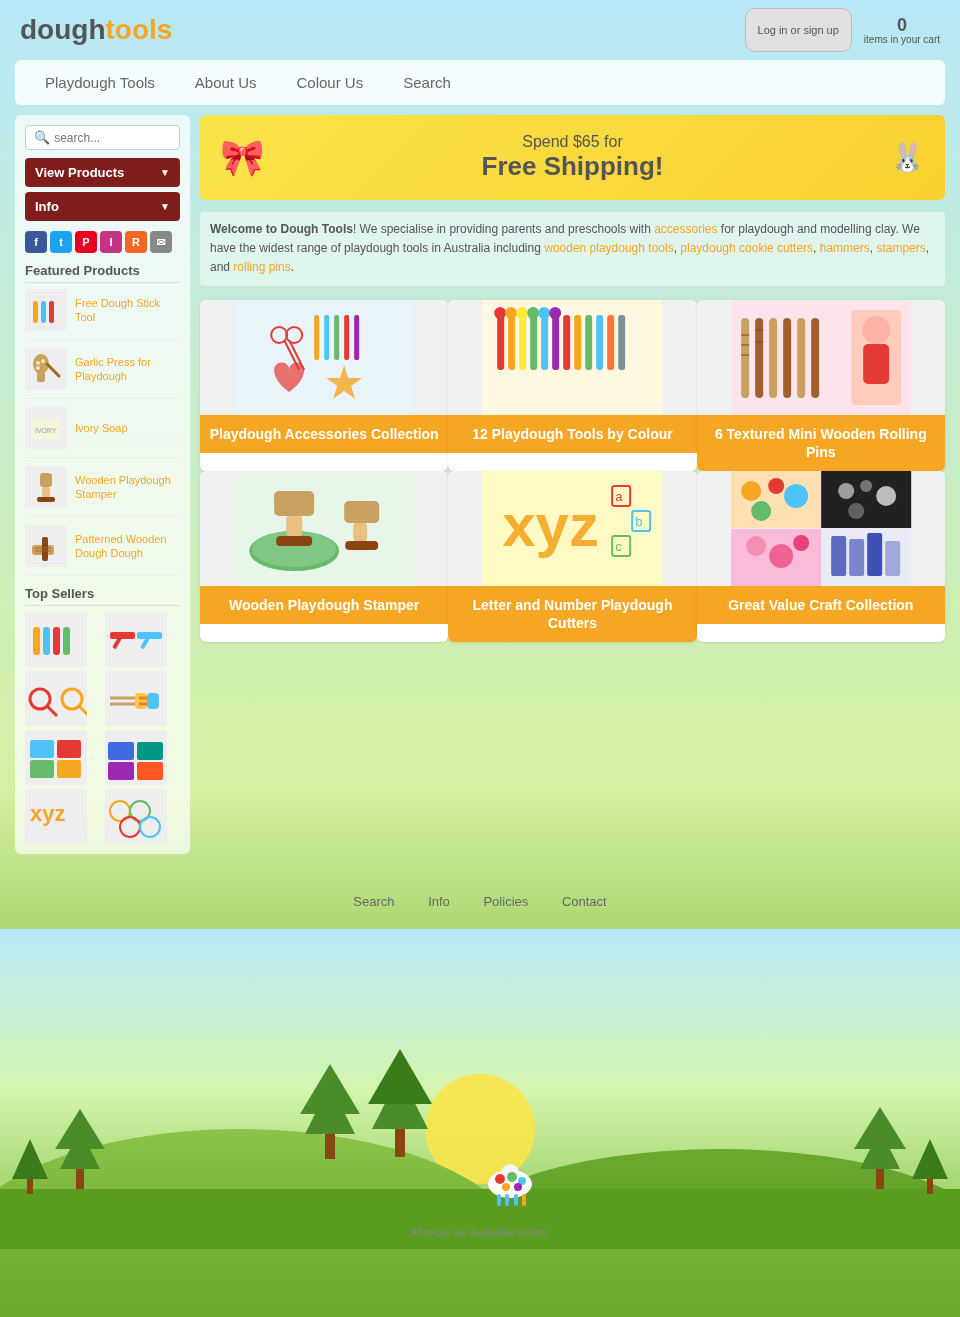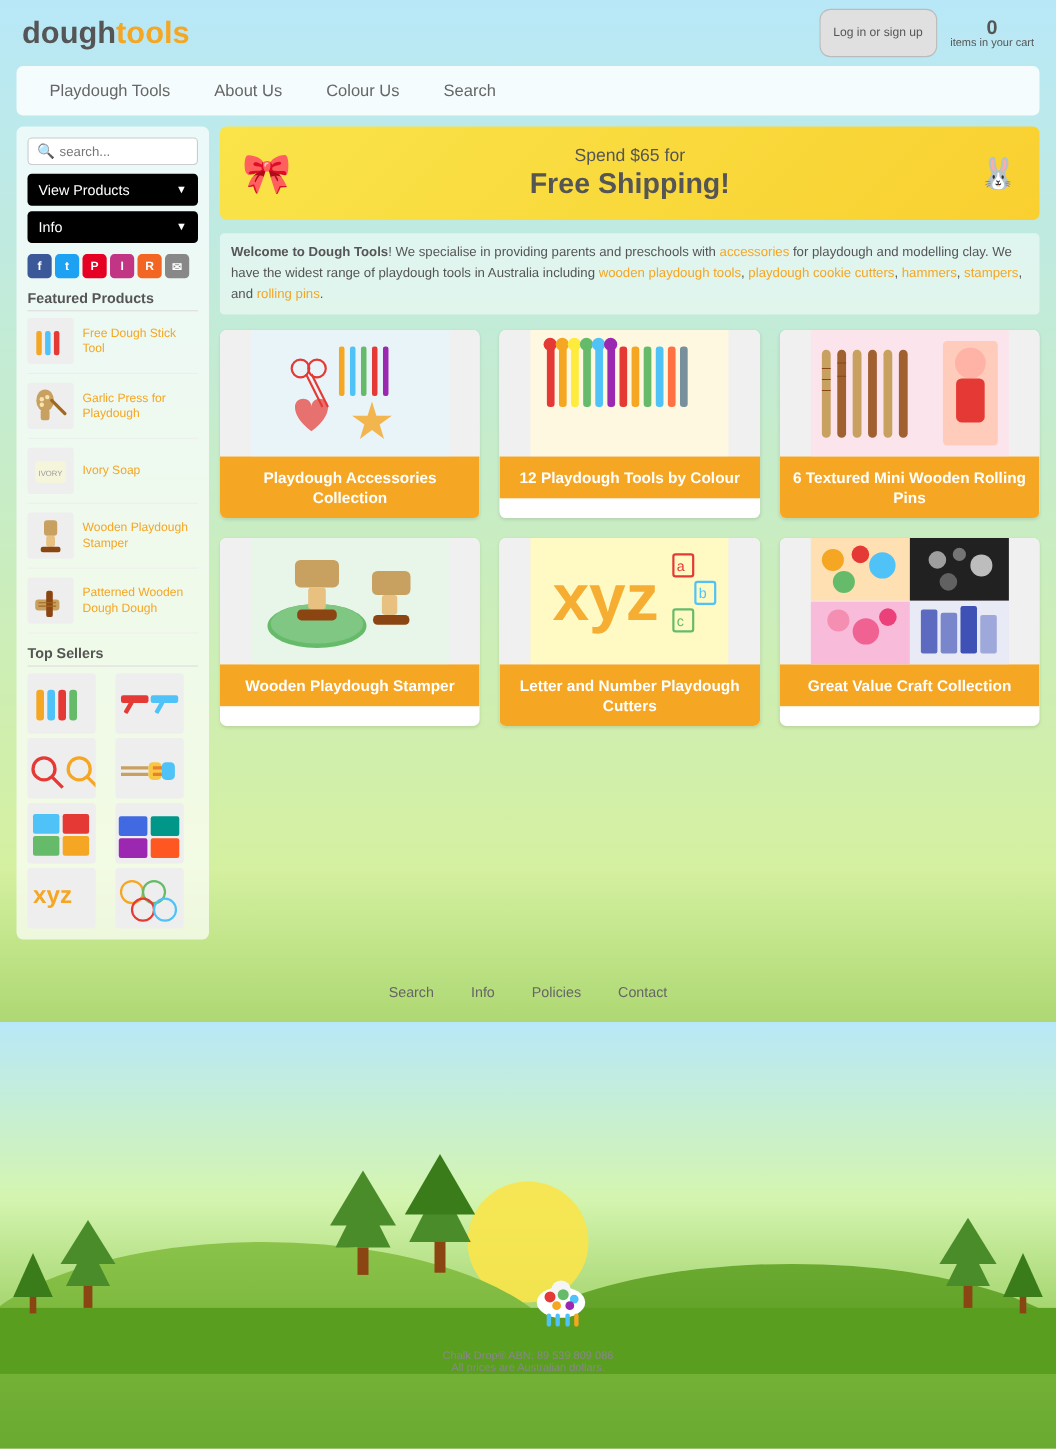--- a/index.html
+++ b/index.html
@@ -100,26 +100,26 @@
       width: 100%;
       font-size: 12px;
       color: #999;
     }
     .search-icon-small { color: #f5a623; margin-right: 4px; font-size: 13px; }
 
     .sidebar-btn {
       display: flex;
       align-items: center;
       justify-content: space-between;
-      background: #000000;
+      background: #7f1d1d;
       color: white;
       border-radius: 4px;
       padding: 7px 10px;
       font-size: 13px;
-      font-weight: normal;
+      font-weight: bold;
       margin-bottom: 5px;
       cursor: pointer;
     }
     .sidebar-btn .arrow { font-size: 10px; }
 
     .social-icons {
       display: flex;
       gap: 3px;
       margin: 10px 0;
     }
@@ -241,21 +241,21 @@
       background: rgba(255,255,255,0.5);
       padding: 8px 10px;
       border-radius: 4px;
     }
     .welcome-text strong { font-weight: bold; }
     .welcome-text a { color: #f5a623; text-decoration: none; }
 
     .products-grid {
       display: grid;
       grid-template-columns: repeat(3, 1fr);
-      gap: 18px;
+      gap: 0;
     }
     .product-card {
       background: white;
       border-radius: 6px;
       overflow: hidden;
       cursor: pointer;
       box-shadow: 0 1px 3px rgba(0,0,0,0.1);
     }
     .product-image {
       width: 100%;
@@ -723,15 +723,14 @@
 
     <circle cx="500" cy="250" r="5" fill="#e53935"></circle>
     <circle cx="512" cy="248" r="5" fill="#66bb6a"></circle>
     <circle cx="522" cy="252" r="4" fill="#4fc3f7"></circle>
     <circle cx="506" cy="258" r="4" fill="#f5a623"></circle>
     <circle cx="518" cy="258" r="4" fill="#9c27b0"></circle>
   </svg>
 </div>
 
 <div class="copyright" style="position:relative; z-index:20; margin-top:-30px;">
-  <div>Chalk Drop® ABN: 89 539 809 086</div>
   <div>All prices are Australian dollars.</div>
 </div>
 
 </body></html>

